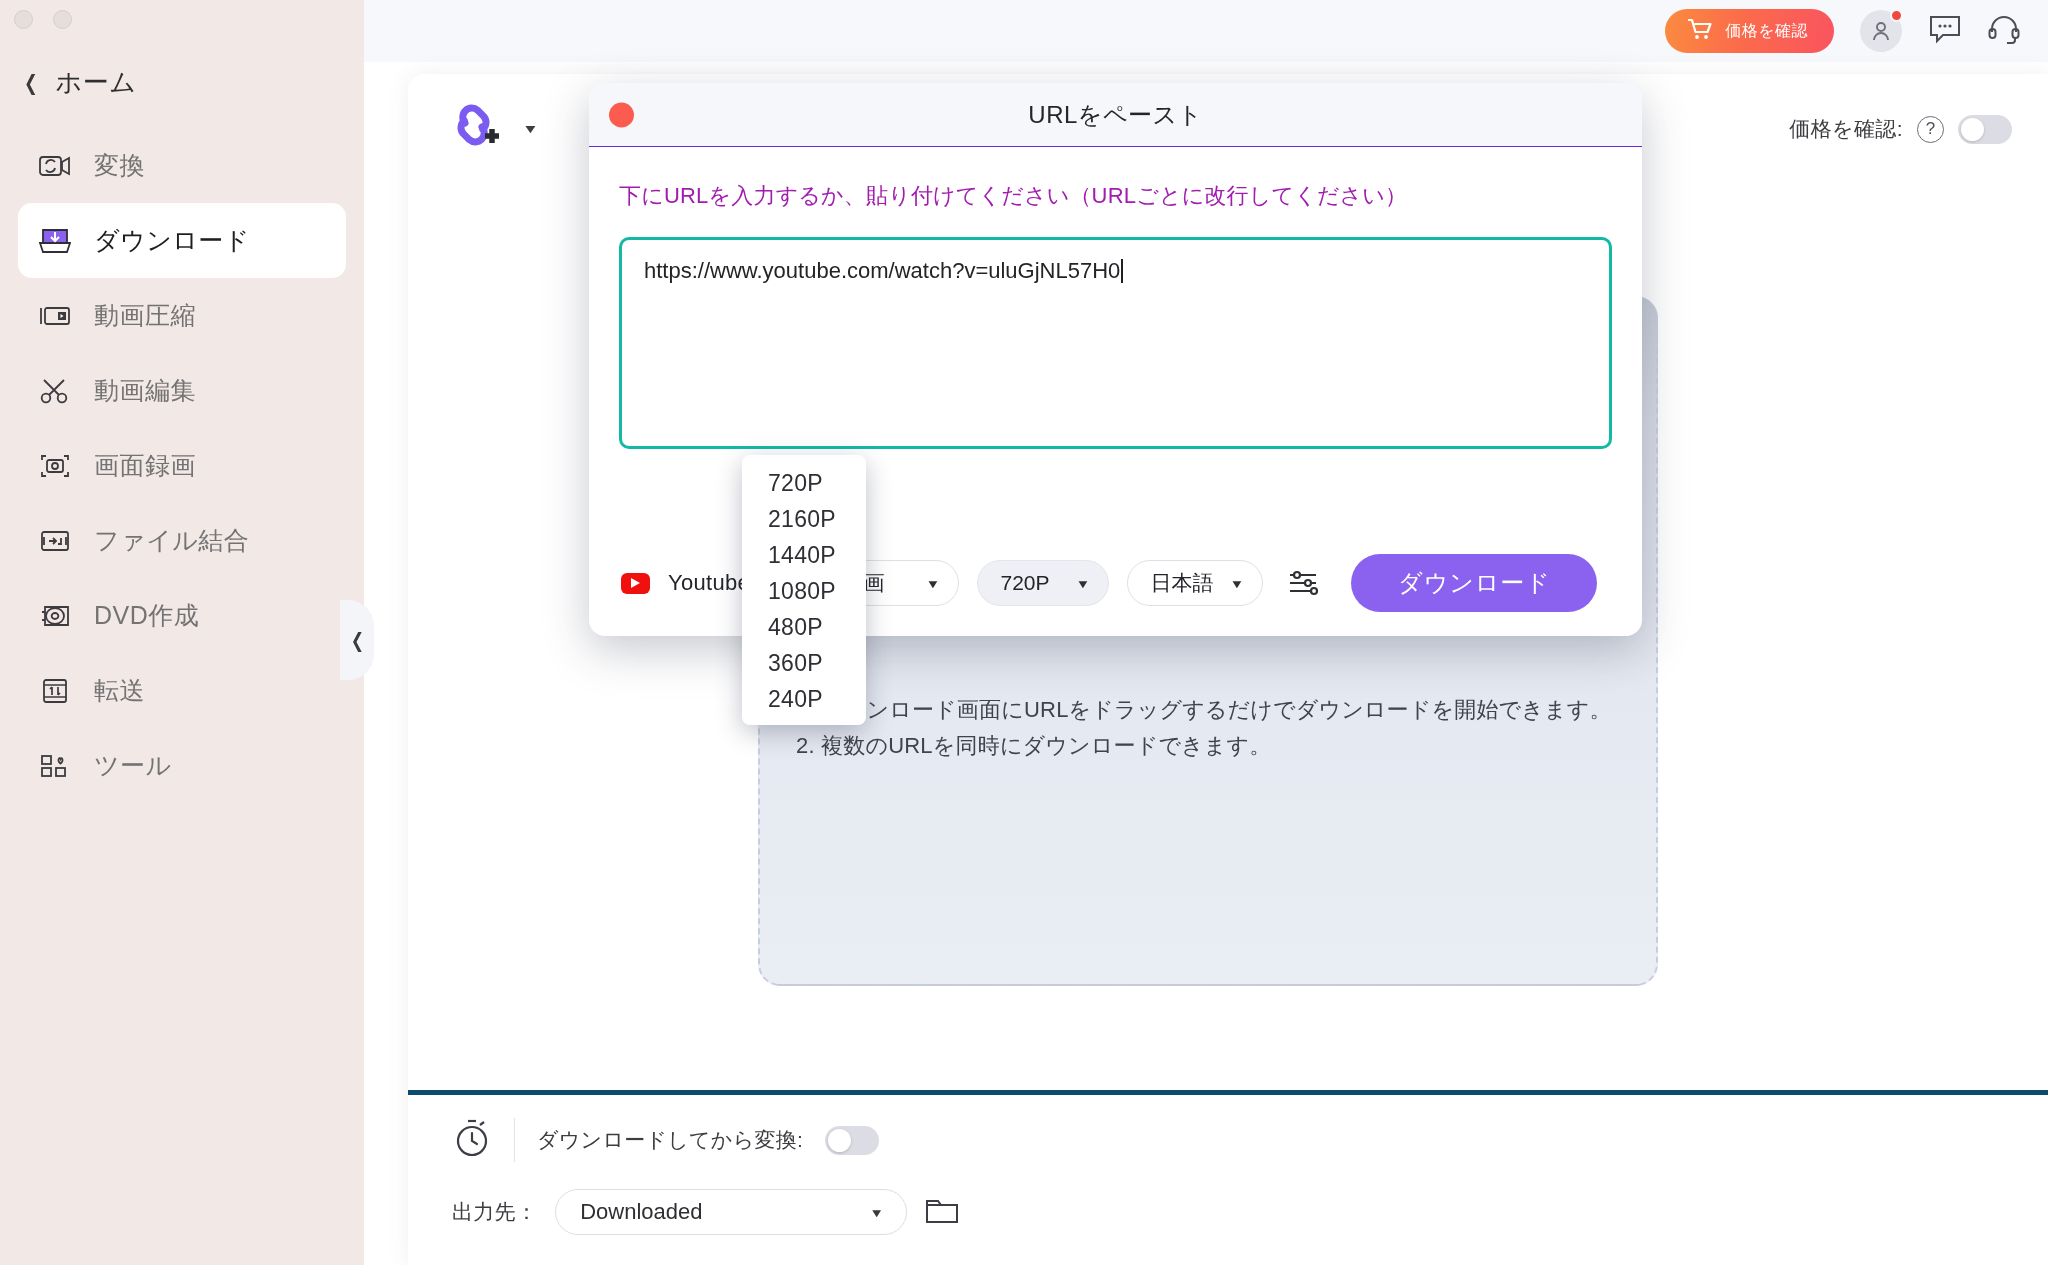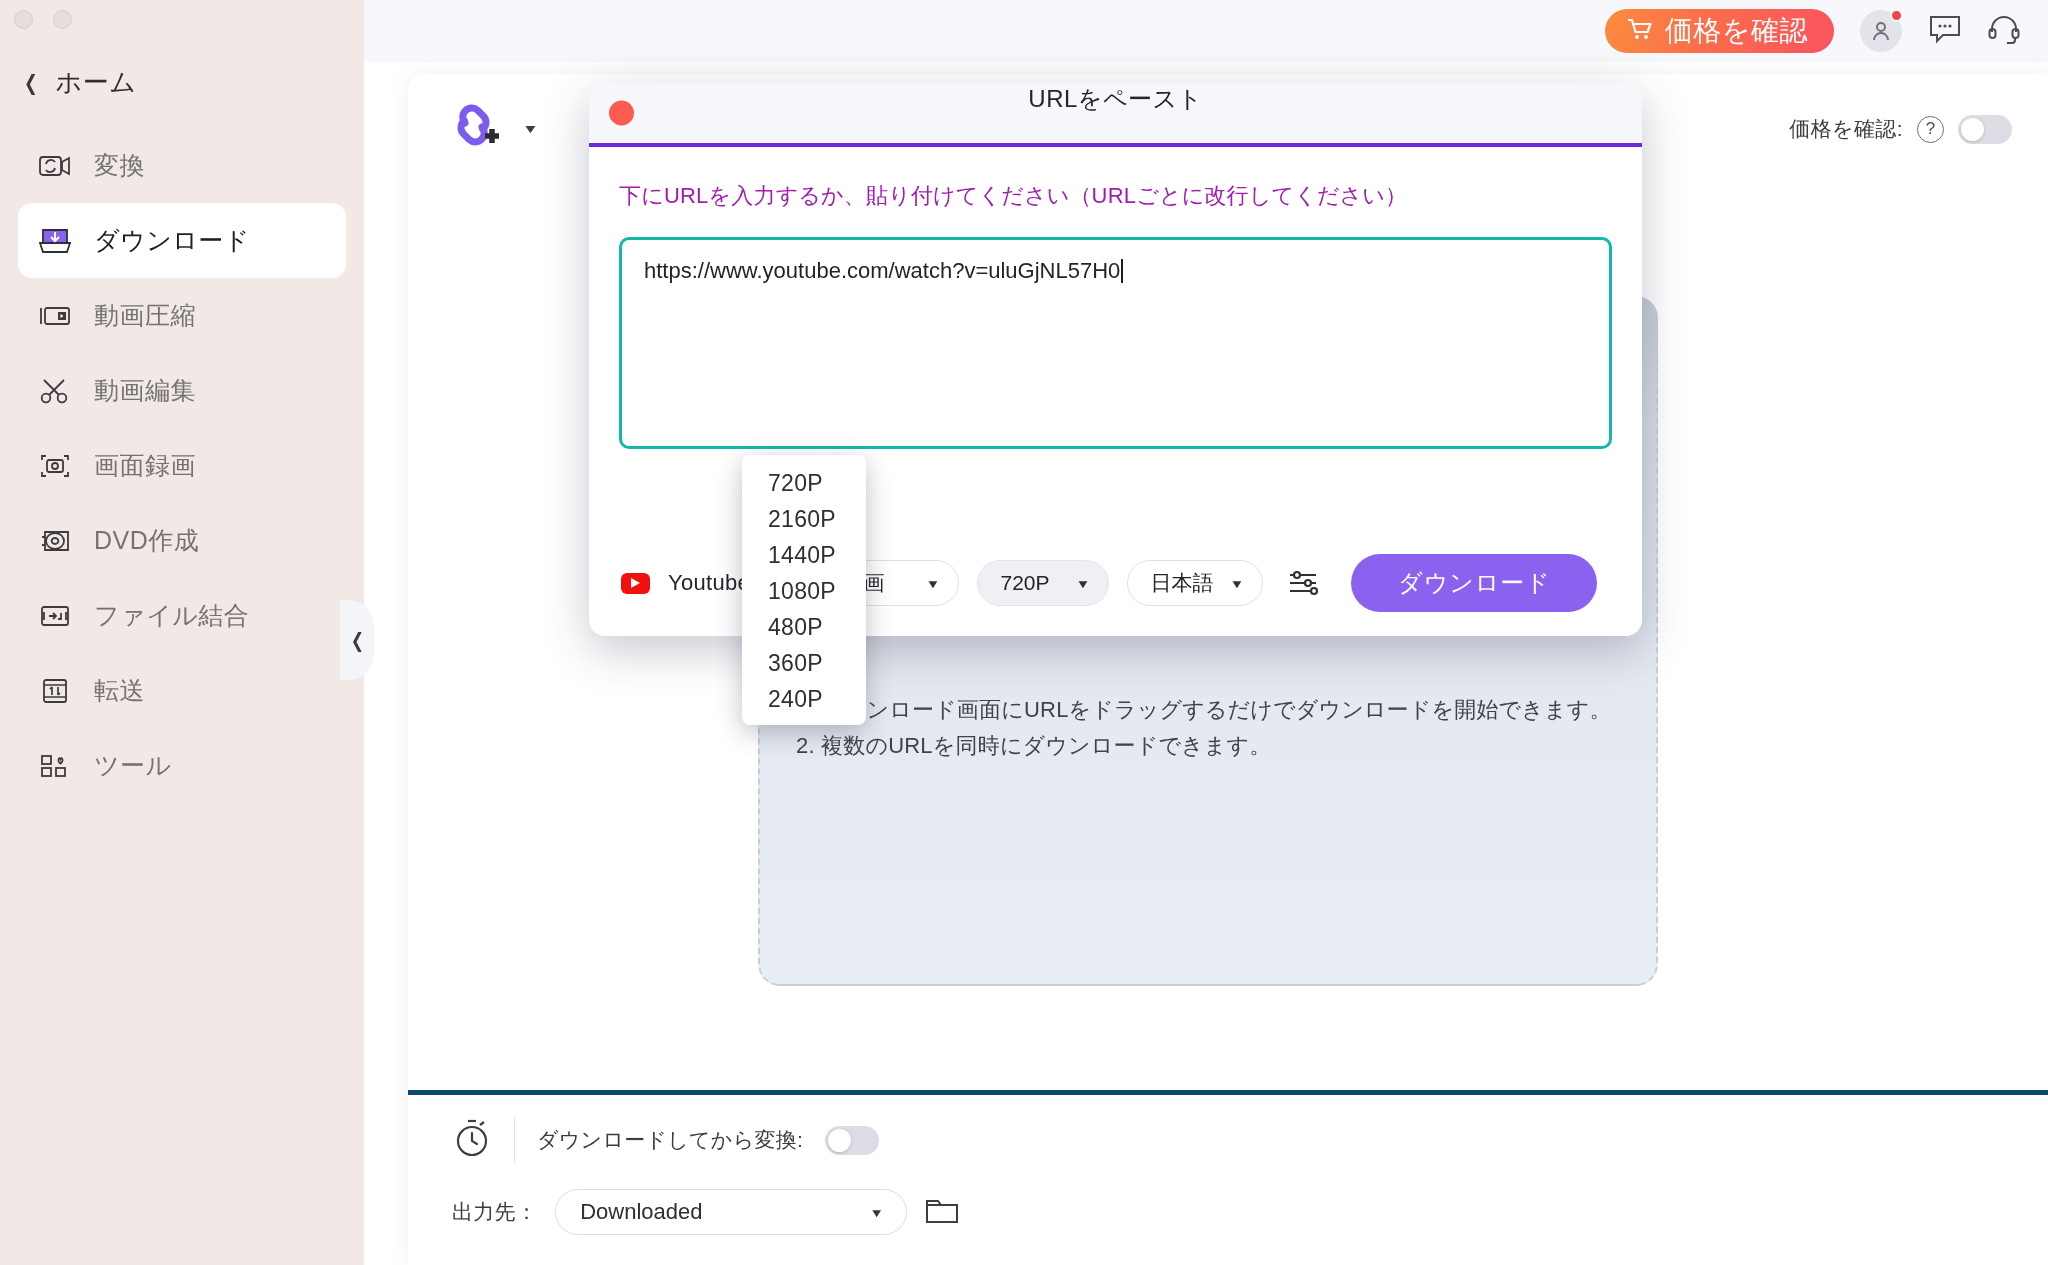--- a/index.html
+++ b/index.html
@@ -77,21 +77,21 @@
     width: 1684px; height: 62px;
     background: #f7f8fb;
     display: flex; align-items: center; justify-content: flex-end;
     padding-right: 28px; gap: 26px;
   }
   .price-btn {
     display: flex; align-items: center; gap: 12px;
     height: 44px; padding: 0 26px 0 22px;
     border-radius: 22px;
     background: linear-gradient(100deg,#fb8b3f 0%, #fb6a4c 48%, #f9545f 100%);
-    color: #fff; font-size: 28px; letter-spacing: .5px;
+    color: #fff; font-size: 16px; letter-spacing: .5px;
     border: none; cursor: pointer; white-space: nowrap;
   }
   .avatar-wrap { position: relative; width: 42px; height: 42px; cursor: pointer; }
   .avatar {
     width: 42px; height: 42px; border-radius: 50%;
     background: #e3e4ea;
     display: flex; align-items: center; justify-content: center;
   }
   .dot-badge {
     position: absolute; right: -1px; top: -1px;
@@ -187,23 +187,23 @@
     position: absolute; left: 589px; top: 83px;
     width: 1053px; height: 553px;
     background: #ffffff;
     border-radius: 16px;
     box-shadow: 0 14px 46px rgba(40,45,70,.26);
     overflow: visible;
   }
   .modal-head {
     height: 64px; background: #f5f7fa;
     border-radius: 16px 16px 0 0;
-    display: flex; align-items: flex-start;
+    display: flex; align-items: center;
     position: relative;
-    border-bottom: 4px solid #6d28d9;
+    border-bottom: 1px solid #6d28d9;
   }
   .close-dot {
     position: absolute; left: 20px; top: 50%;
     transform: translateY(-50%);
     width: 25px; height: 25px; border-radius: 50%;
     background: #fc5b50; cursor: pointer;
   }
   .modal-title {
     width: 100%; text-align: center;
     font-size: 24px; color: #25262b; letter-spacing: .5px;
@@ -349,40 +349,40 @@
               <path d="M7 2 H3 v4 M25 2 h4 v4 M7 22 H3 v-4 M25 22 h4 v-4" fill="none" stroke="#3b3b40" stroke-width="1.8"></path>
               <rect x="8" y="6" width="16" height="12" rx="2" fill="none" stroke="#3b3b40" stroke-width="1.8"></rect>
               <circle cx="16" cy="12" r="3" fill="none" stroke="#3b3b40" stroke-width="1.8"></circle>
             </svg>
         </span>
         <span class="nav-label">画面録画</span>
       </div>
 
       <div class="nav-item">
         <span class="nav-ico">
+          <svg width="30" height="24" viewBox="0 0 30 24">
+              <rect x="2" y="3" width="26" height="18" rx="2" fill="none" stroke="#3b3b40" stroke-width="1.8"></rect>
+              <path d="M4 8 v8 M26 8 v8" stroke="#3b3b40" stroke-width="1.8"></path>
+              <path d="M9 12 h7 M13 9 l3 3 -3 3" fill="none" stroke="#3b3b40" stroke-width="1.8"></path>
+              <path d="M21 9 v6 h-3" fill="none" stroke="#3b3b40" stroke-width="1.8"></path>
+            </svg>
+        </span>
+        <span class="nav-label">ファイル結合</span>
+      </div>
+
+      <div class="nav-item">
+        <span class="nav-ico">
           <svg width="32" height="24" viewBox="0 0 32 24">
               <path d="M6 3 H29 v18 H6 z" fill="none" stroke="#3b3b40" stroke-width="1.8"></path>
               <ellipse cx="16" cy="12" rx="9" ry="8" fill="none" stroke="#3b3b40" stroke-width="1.8"></ellipse>
               <ellipse cx="16" cy="12" rx="3.4" ry="3" fill="none" stroke="#3b3b40" stroke-width="1.8"></ellipse>
               <path d="M3 8 l3 0 M3 16 l3 0" stroke="#3b3b40" stroke-width="1.8"></path>
             </svg>
         </span>
         <span class="nav-label">DVD作成</span>
-      </div>
-
-      <div class="nav-item">
-        <span class="nav-ico">
-          <svg width="30" height="24" viewBox="0 0 30 24">
-              <rect x="2" y="3" width="26" height="18" rx="2" fill="none" stroke="#3b3b40" stroke-width="1.8"></rect>
-              <path d="M4 8 v8 M26 8 v8" stroke="#3b3b40" stroke-width="1.8"></path>
-              <path d="M9 12 h7 M13 9 l3 3 -3 3" fill="none" stroke="#3b3b40" stroke-width="1.8"></path>
-              <path d="M21 9 v6 h-3" fill="none" stroke="#3b3b40" stroke-width="1.8"></path>
-            </svg>
-        </span>
-        <span class="nav-label">ファイル結合</span>
       </div>
 
       <div class="nav-item">
         <span class="nav-ico">
           <svg width="28" height="26" viewBox="0 0 28 26">
               <rect x="3" y="2" width="22" height="22" rx="2" fill="none" stroke="#3b3b40" stroke-width="1.8"></rect>
               <path d="M3 7 h22 M3 19 h22" stroke="#3b3b40" stroke-width="1.6"></path>
               <path d="M11 9 v8 M11 9 l-2 2 M17 17 v-8 M17 17 l2 -2" fill="none" stroke="#3b3b40" stroke-width="1.7"></path>
             </svg>
         </span>

